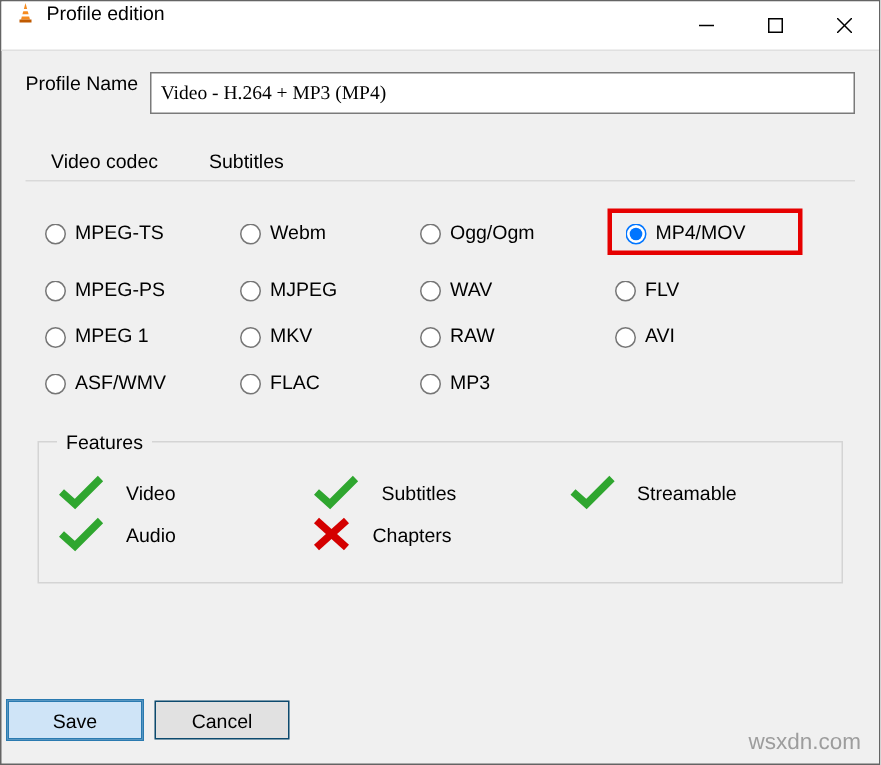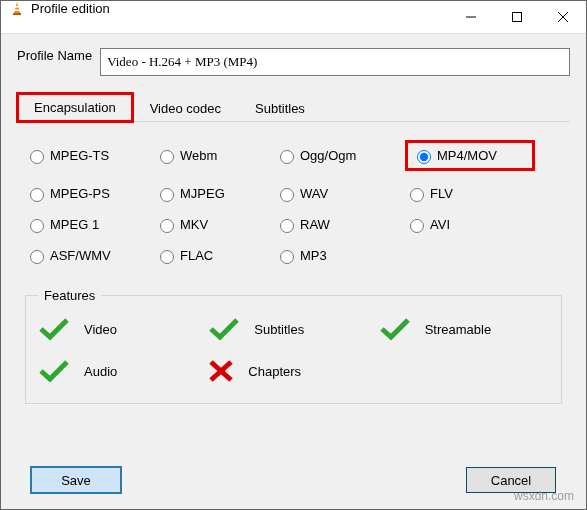--- a/index.html
+++ b/index.html
@@ -17,27 +17,27 @@
 .tab{padding:6px 16px;border:1px solid transparent;border-bottom:none;position:relative;top:1px;cursor:default}
 .tab.active{background:#f0f0f0;border:1px solid #d9d9d9;border-bottom:1px solid #f0f0f0}
 .hl-red{outline:3px solid #e60000;outline-offset:-2px}
 .hl-red2{border:3px solid #e60000;padding:4px 8px 4px 4px;display:inline-flex;align-items:center}
 .panel{padding:18px 8px 8px 8px}
 .radios{display:grid;grid-template-columns:130px 120px 130px 130px;row-gap:14px;margin-bottom:24px}
 .radio{display:flex;align-items:center}
 .radio input{margin-right:6px;width:14px;height:14px}
 fieldset.features{border:1px solid #d4d4d4;padding:14px 12px 20px 12px;margin:0}
 fieldset.features legend{padding:0 6px;font-size:13px}
-.featgrid{display:grid;grid-template-columns:1fr 1fr 1fr;row-gap:18px}
+.featgrid{display:grid;grid-template-columns:1fr 1fr 1fr;row-gap:4px}
 .feat{display:flex;align-items:center;gap:14px}
 .check-green svg,.x-red svg{display:block}
-.buttons{display:flex;justify-content:space-between;padding:12px 30px 16px;gap:20px}
+.buttons{display:flex;justify-content:flex-start;padding:12px 4px 16px;gap:8px}
 .btn{min-width:90px;height:26px;border:1px solid #0c4a6e;background:#e1e1e1;font-family:inherit;font-size:13px;cursor:default}
 .btn.primary{background:#cfe4f7;border:1px solid #2a7ab0;outline:1px solid #2a7ab0}
-.watermark{position:absolute;right:12px;bottom:6px;font-size:12px;color:#9d9d9d}
+.watermark{position:absolute;right:12px;bottom:6px;font-size:15px;color:#9d9d9d}
 </style>
 </head>
 <body>
 
 <div class="window">
   <div class="titlebar">
     <span>
       <svg width="16" height="16" viewBox="0 0 16 16">
         <polygon points="8,1 11,12 5,12" fill="#f68b1f"></polygon>
         <rect x="4" y="12" width="8" height="2" fill="#c05a00"></rect>
@@ -66,21 +66,20 @@
     </div>
   </div>
 
   <div class="content">
     <div class="row-profile">
       <label>Profile Name</label>
       <input type="text" value="Video - H.264 + MP3 (MP4)" style="">
     </div>
 
     <div class="tabs">
-      <div class="tab active hl-red">Encapsulation</div>
       <div class="tab">Video codec</div>
       <div class="tab">Subtitles</div>
     </div>
 
     <div class="panel">
       <div class="radios">
         <label class="radio">
             <input type="radio" name="enc" style="">
             <span>MPEG-TS</span>
           </label>

